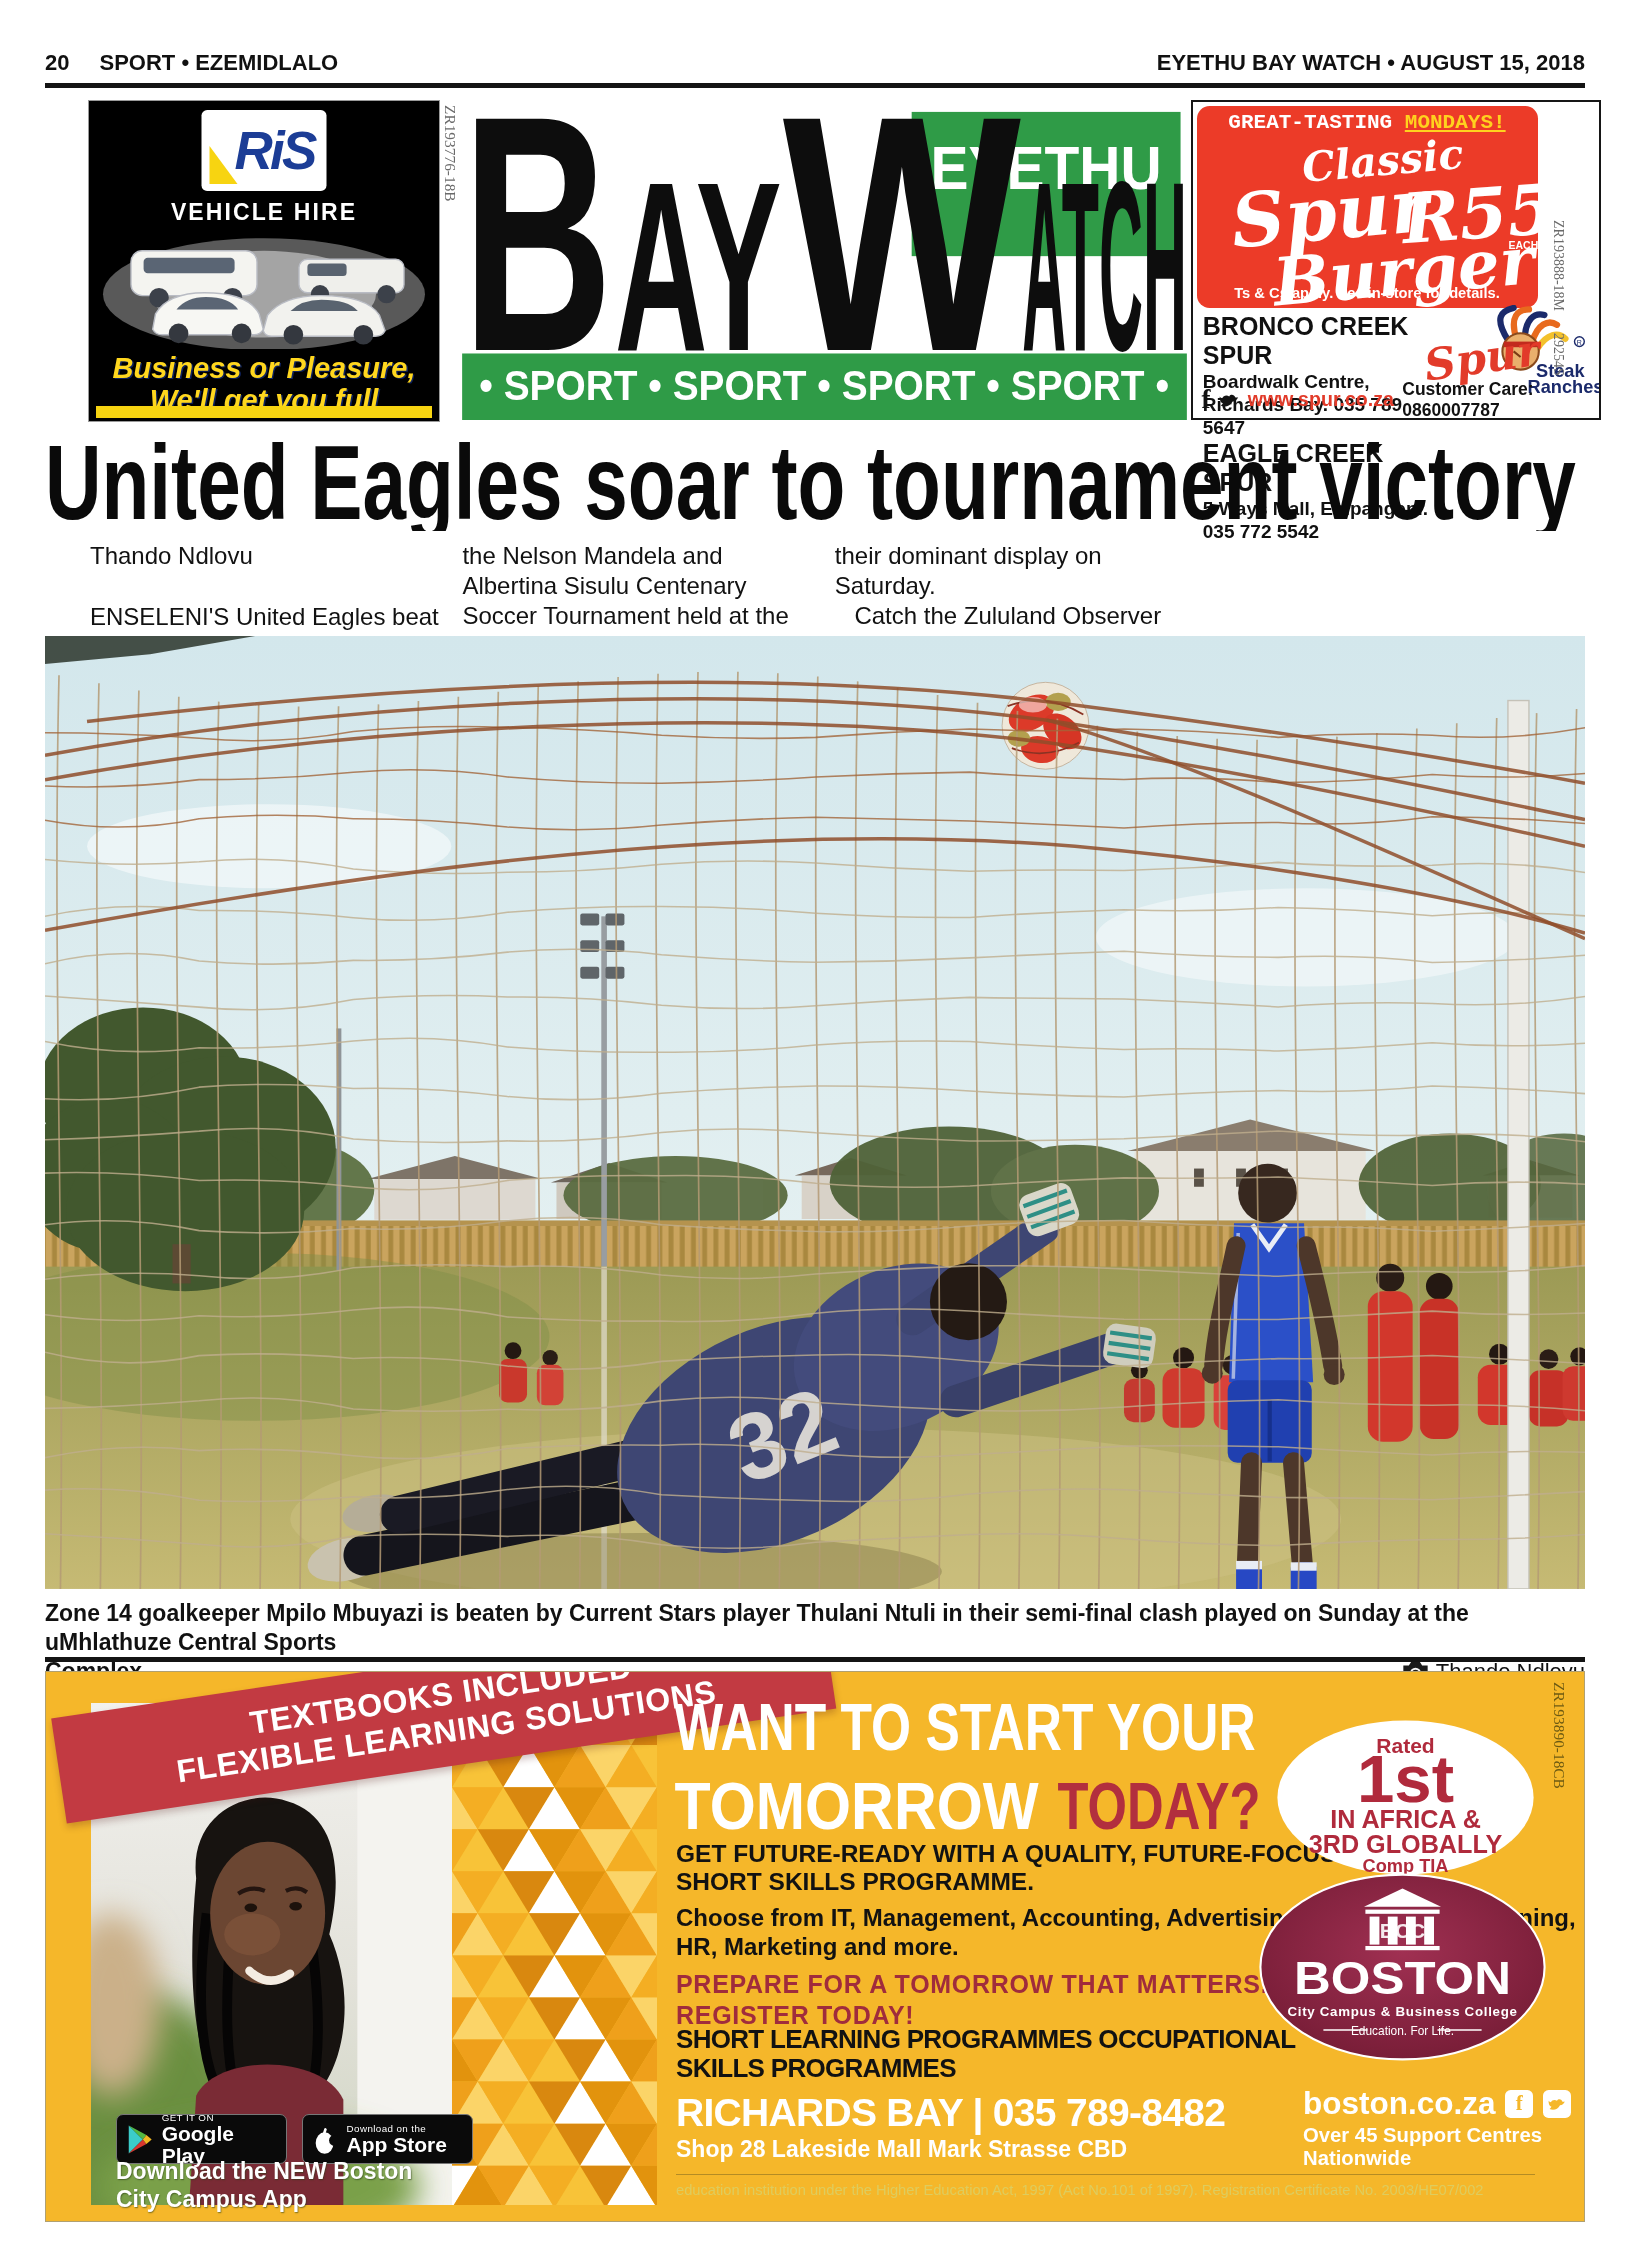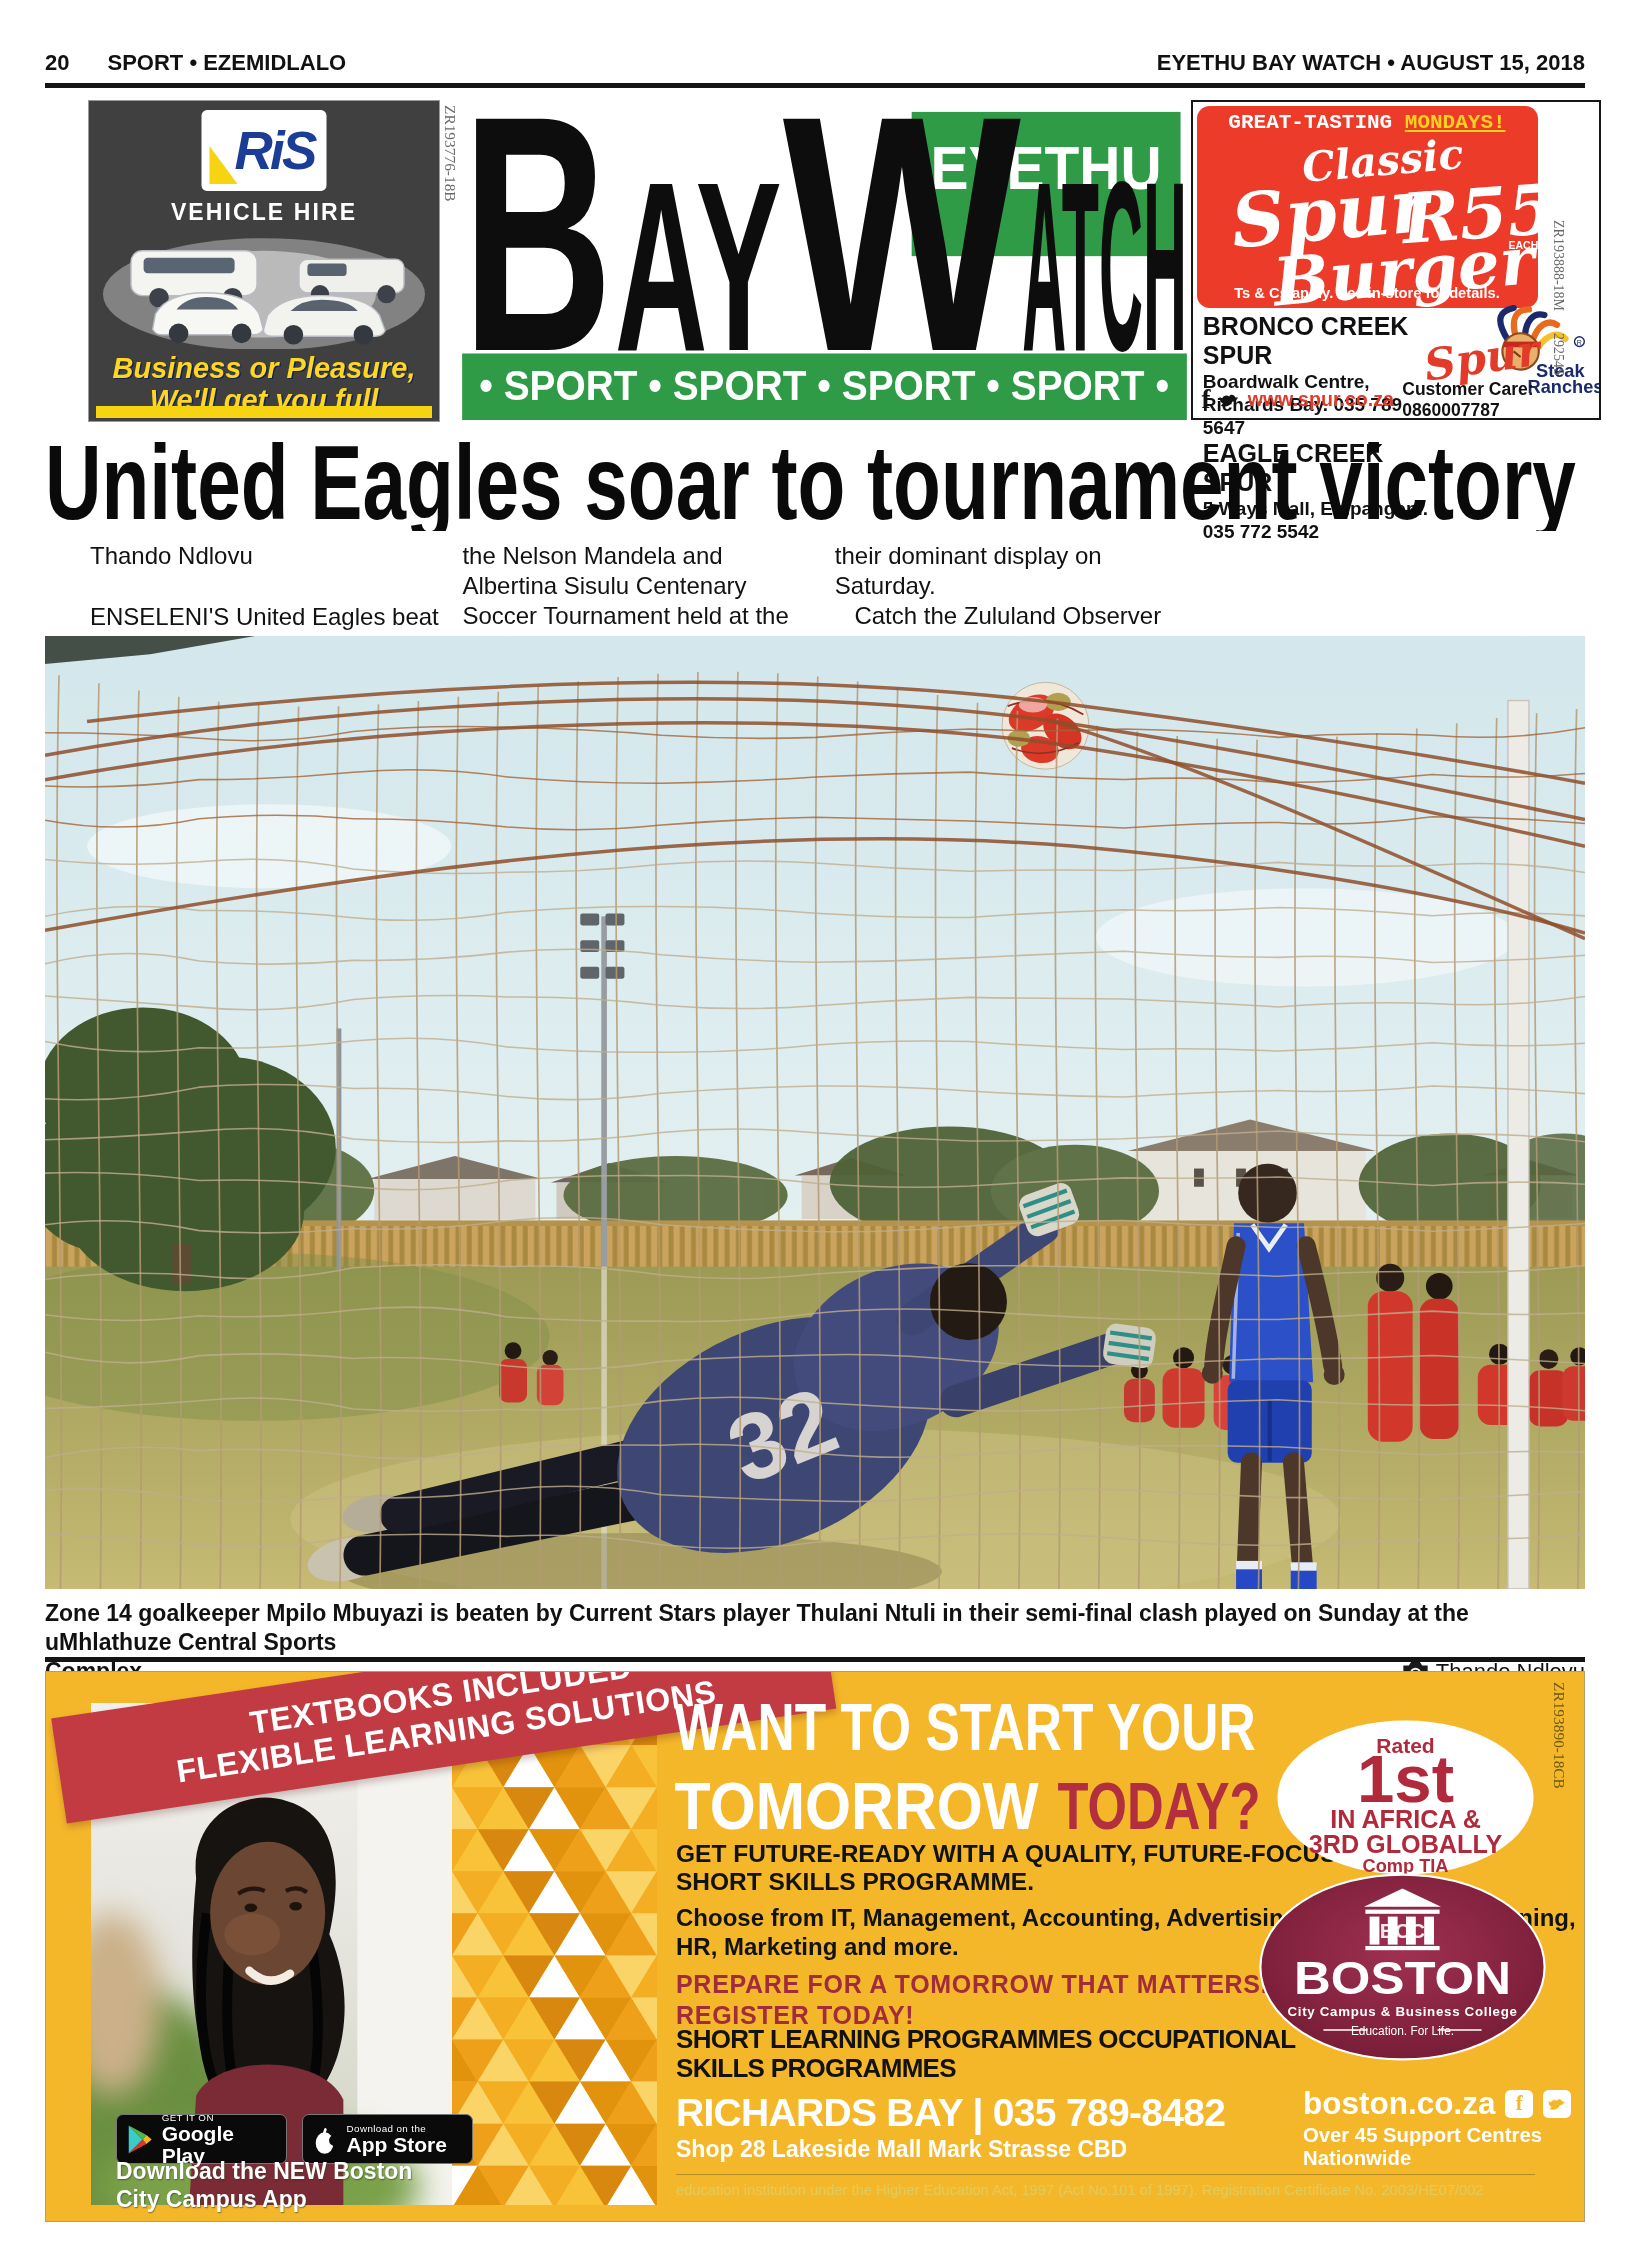--- a/index.html
+++ b/index.html
@@ -1,25 +1,25 @@
 <!DOCTYPE html>
 <html style="font-size:11.2px"><head>
 <meta charset="utf-8">
 <style>
   html,body{margin:0;padding:0;background:#ffffff;}
   body{width:1638px;height:2261px;position:relative;font-family:"Liberation Sans",sans-serif;overflow:hidden;}
   .abs{position:absolute;}
 
   
   #page-header{left:45px;top:50px;width:1540px;display:flex;justify-content:space-between;align-items:baseline;font-weight:bold;font-size:22px;color:#111;}
-  #page-header .left{display:flex;gap:38px;}
+  #page-header .left{display:flex;gap:30px;}
   #header-rule{left:45px;top:83px;width:1540px;height:4.9px;background:#141414;}
 
   
-  #ris-ad{left:88px;top:100px;width:350px;height:320px;background:#404040;border:0.7px solid #9a9a9a;}
+  #ris-ad{left:88px;top:100px;width:350px;height:320px;background:#000000;border:0.7px solid #9a9a9a;}
   #ris-logo-box{position:absolute;left:50%;transform:translateX(-50%);top:9px;width:125px;height:81px;background:#fff;border-radius:5.6px;display:flex;align-items:center;justify-content:center;}
   #ris-logo-box .tri{position:absolute;left:8.4px;bottom:7px;width:0;height:0;border-left:28px solid #f7d411;border-top:38px solid transparent;}
   #ris-logo-box .word{font-size:53px;font-weight:900;color:#1c3d96;letter-spacing:-2.8px;margin-left:21px;font-style:italic;}
   #ris-sub{position:absolute;top:98px;width:100%;text-align:center;color:#fff;font-weight:bold;font-size:23px;letter-spacing:2.1px;}
   #ris-cars{position:absolute;top:130px;left:0;width:100%;height:118px;}
   #ris-slogan{position:absolute;top:251px;width:100%;text-align:center;color:#ffd71e;font-style:italic;font-weight:800;font-size:29px;line-height:32px;text-shadow:1.4px 1.4px 0 #0e2260;}
   #ris-contact{position:absolute;top:322px;width:100%;text-align:center;color:#fff;font-weight:bold;font-size:13.3px;}
   #ris-strip{position:absolute;bottom:3.5px;left:7px;right:7px;height:11.2px;background:#f7d411;}
   .vcode{position:absolute;transform:rotate(90deg);transform-origin:left top;white-space:nowrap;font-size:15.4px;color:#6a6a6a;font-family:"Liberation Serif",serif;}
 

